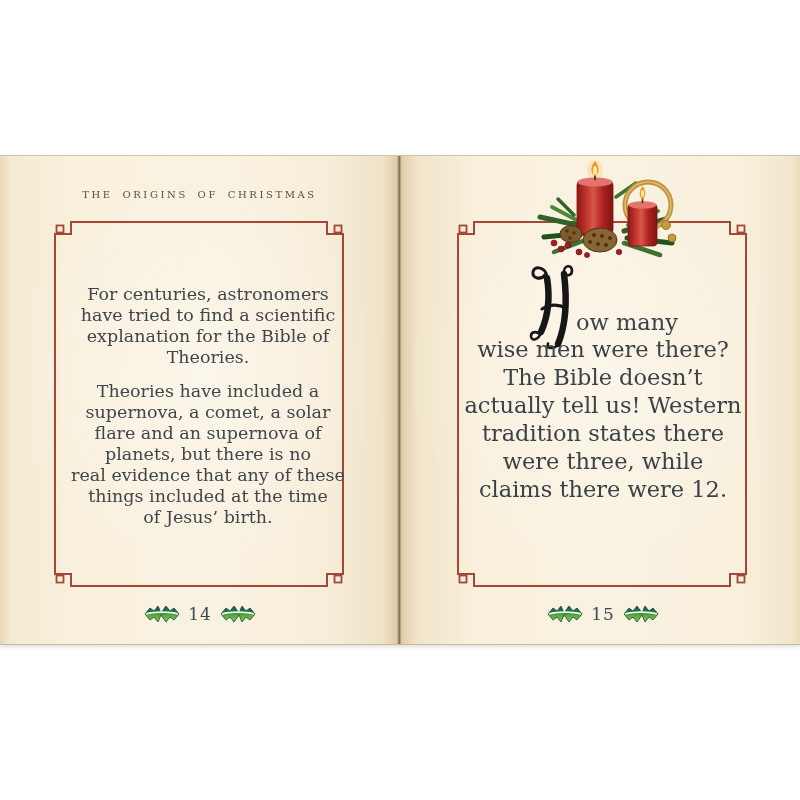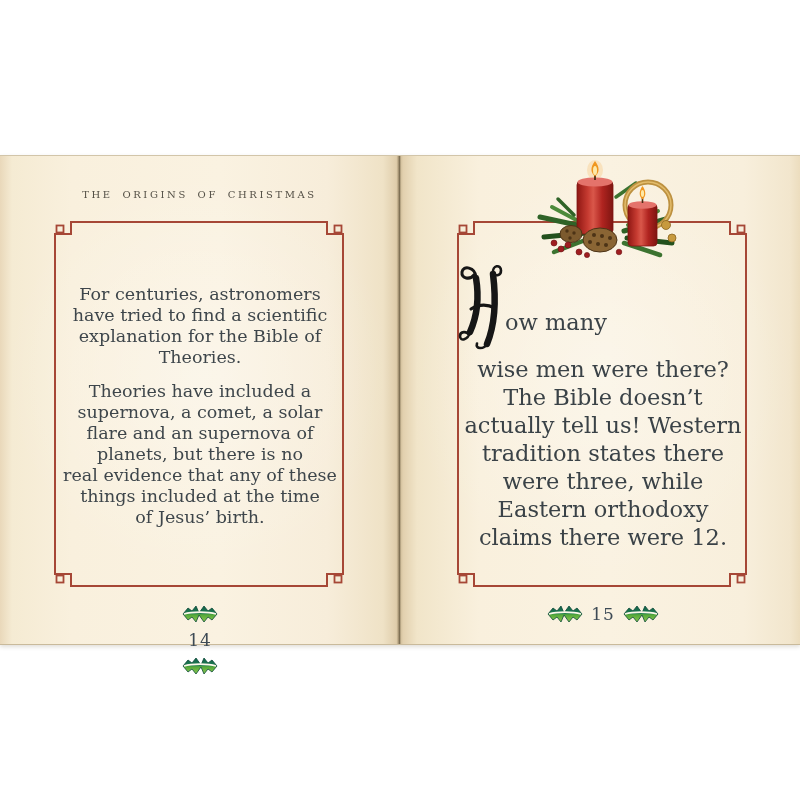--- a/index.html
+++ b/index.html
@@ -19,33 +19,33 @@
      background:linear-gradient(to right,rgba(120,104,78,0) 0%,rgba(120,104,78,.55) 45%,#6f6248 55%,rgba(120,104,78,0) 100%);}
 
   .page-header{position:absolute;top:33px;left:0;width:399px;text-align:center;
      font-size:10px;letter-spacing:2.6px;color:#514d43;word-spacing:4px;}
 
   .frame-svg{position:absolute;top:64px;}
   .frame-svg.lf{left:53px;}
   .frame-svg.rf{left:456px;}
 
   .text-block{position:absolute;text-align:center;}
-  .left-text{left:54px;top:128px;width:292px;color:#3e464b;font-size:17.5px;line-height:21px;}
+  .left-text{left:62px;top:128px;width:292px;color:#3e464b;font-size:17.5px;line-height:21px;}
   .left-text .para{margin:0 0 13px 0;}
   .right-text{left:457px;top:112px;width:292px;color:#3a4247;font-size:22.5px;line-height:28px;}
   .line{display:flex;justify-content:center;white-space:nowrap;}
-  .dropcap-line{display:flex;align-items:flex-end;height:67px;margin-bottom:20px;}
+  .dropcap-line{display:flex;justify-content:center;align-items:flex-end;height:67px;margin-bottom:0;}
   .dropcap-line .rest{line-height:1;padding-bottom:2px;}
   .dropcap-svg{margin-bottom:-15px;margin-right:2px;}
   .sr{position:absolute;width:1px;height:1px;overflow:hidden;clip:rect(0 0 0 0);}
 
   .candle-art{position:absolute;left:524px;top:3px;}
 
   .pagenum-row{position:absolute;top:449px;width:292px;display:flex;justify-content:center;align-items:center;gap:8px;}
-  .pagenum-row.pl{left:54px;flex-direction:column;}
+  .pagenum-row.pl{left:54px;}
   .pagenum-row.pr{left:457px;}
   .pagenum{font-size:17px;color:#3d4a55;letter-spacing:1px;line-height:1;padding-top:1px;}
   .holly{display:block;}
   .holly.flip{transform:scaleX(-1);}
 </style>
 </head>
 <body>
 
 <svg width="0" height="0" style="position:absolute" aria-hidden="true">
   <defs>
@@ -197,21 +197,20 @@
         <path d="M30 82 C27 87.5 18 87.5 20 81.5" stroke-width="2.6"></path>
         <path d="M14 47 C22 42 30 42 38 46" stroke-width="3.2"></path>
       </svg>
       <span class="rest">ow many</span>
     </div>
     <div class="line">wise men were there?</div>
     <div class="line">The Bible doesn’t</div>
     <div class="line">actually tell us! Western</div>
     <div class="line">tradition states there</div>
     <div class="line">were three, while</div>
-    <div class="line">Eastern orthodoxy</div>
     <div class="line">claims there were 12.</div>
   </div>
 
   <div class="pagenum-row pr">
     <svg class="holly" width="36" height="18" viewBox="0 0 36 18">
       <path d="M1 9 L6 3 L10 6 L14 1 L17 8 L22 1 L26 6 L30 3 L35 9 L30 15 L26 12 L22 17 L17 10 L14 17 L10 12 L6 15 Z" fill="url(#hollyGrad)" stroke="#0d4a38" stroke-width="0.8"></path>
       <path d="M2 9 C10 6.5 26 6.5 34 9" fill="none" stroke="#fdf8ea" stroke-width="1.6"></path>
     </svg>
     <span class="pagenum">15</span>
     <svg class="holly flip" width="36" height="18" viewBox="0 0 36 18">

